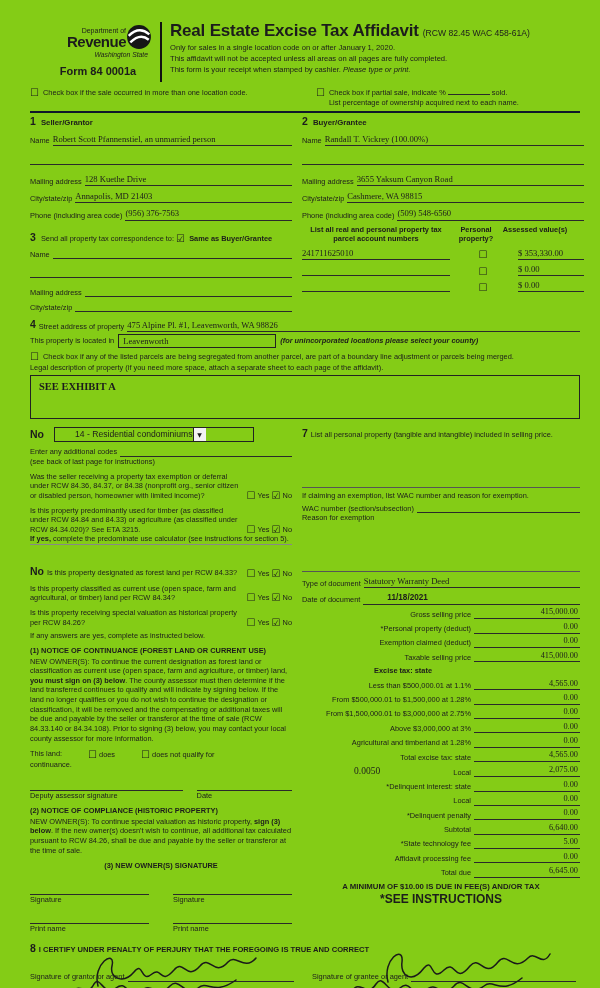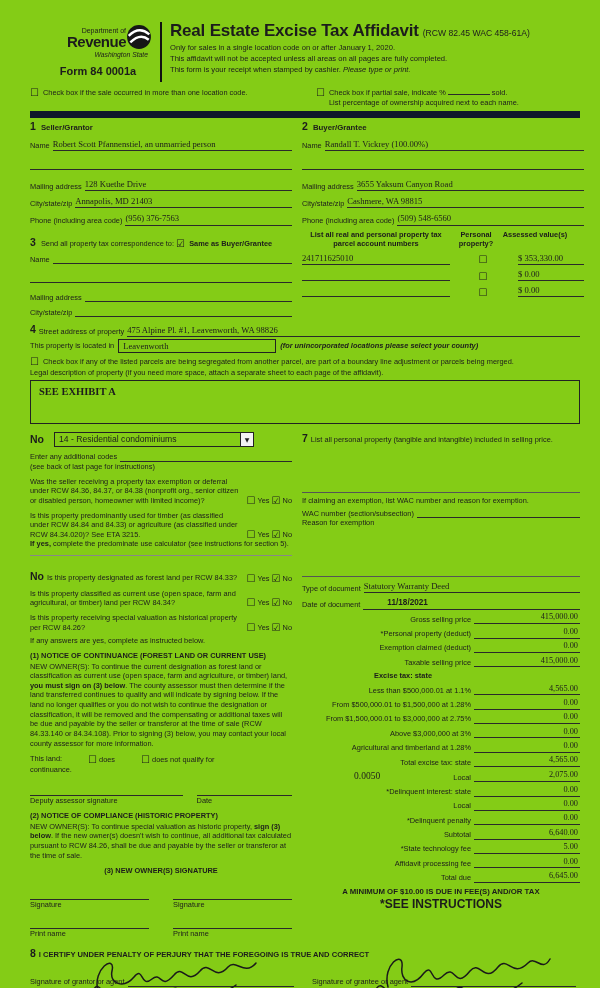--- a/index.html
+++ b/index.html
@@ -38,21 +38,21 @@
   .titlecode { font-size:8.6px; padding-left:4px; white-space:nowrap; }
   .hnote { font-size:7.6px; margin-top:1px; }
 
   .topchecks { display:flex; margin-top:5px; }
   .topchecks .left { width:286px; flex:none; }
   .topchecks .right { flex:1; }
   .pct-ul { display:inline-block; width:42px; border-bottom:1px solid #2a2a2a; height:8px; }
   .indent { padding-left:13px; }
 
   
-  .band { display:flex; border-top:7px solid #0f172a; margin-top:4px; padding-top:2px; }
+  .band { display:flex; border-top:2px solid #0f172a; margin-top:4px; padding-top:2px; }
   .col-l { width:272px; flex:none; padding-right:10px; }
   .col-r { flex:1; }
 
   
   .ptable { margin-top:4px; }
   .phead { display:flex; font-weight:bold; text-align:center; }
   .phead .c1 { width:148px; }
   .phead .c2 { width:52px; }
   .phead .c3 { width:66px; }
   .prow { display:flex; align-items:flex-end; margin-top:4px;gap:8px; }
@@ -62,28 +62,28 @@
 
   
   .s4 { margin-top:6px; }
   .locbox { border:1px solid #222; width:158px; height:14px; padding:1px 4px; margin:0 4px; }
   .boldital { font-weight:bold; font-style:italic; }
   .legalbox { border:1.6px solid #222; height:44px; margin-top:2px; padding:4px 8px;
               font-family:"Liberation Serif", serif; font-weight:bold; font-size:10.5px; }
 
   
   .ddbox { border:1px solid #222; width:200px; height:15px; display:flex; align-items:center;
-           justify-content:space-between; padding-left:4px; font-size:8.6px; }
+           justify-content:flex-start; padding-left:20px; font-size:8.6px; }
   .ddarrow { border-left:1px solid #222; width:13px; text-align:center; font-size:6px;
              align-self:stretch; display:flex; align-items:center; justify-content:center;
              background:#f2f2f2; font-family:"DejaVu Sans", sans-serif; }
   .qrow { display:flex; margin-top:5px; }
   .qtext { flex:1; padding-right:4px; }
   .qboxes { white-space:nowrap; align-self:flex-end; }
-  .s6 { border-top:1px solid #888; margin-top:6px; padding-top:14px; }
+  .s6 { border-top:1px solid #888; padding-top:20px; }
   .para { margin-top:4px; text-align:left; }
   .ctitle { font-weight:bold; margin-top:5px; }
   .landrow { display:flex; margin-top:6px; }
   .landrow span.part { margin-right:26px; }
   .sigpair { display:flex; margin-top:12px; }
   .sigpair .sa { flex:1.6; margin-right:14px; }
   .sigpair .sb { flex:1; }
   .c3title { font-weight:bold; text-align:center; margin-top:6px; }
 
   

